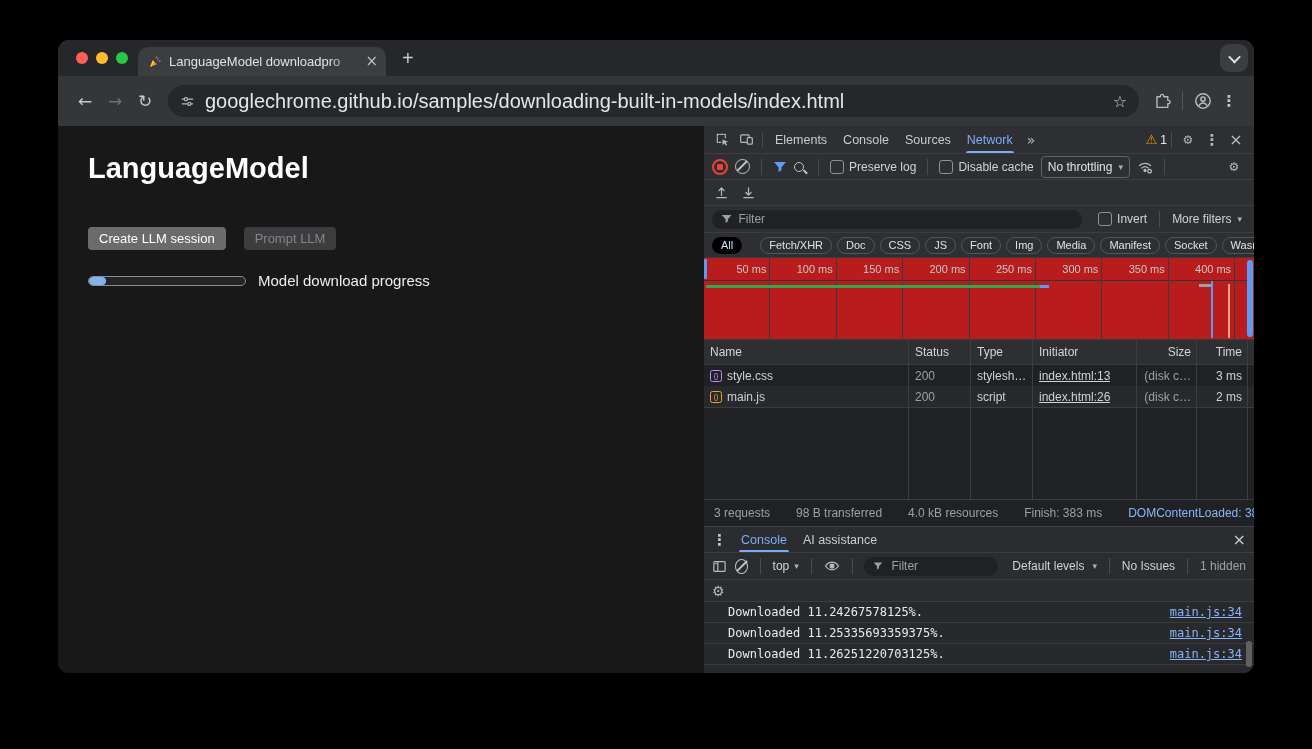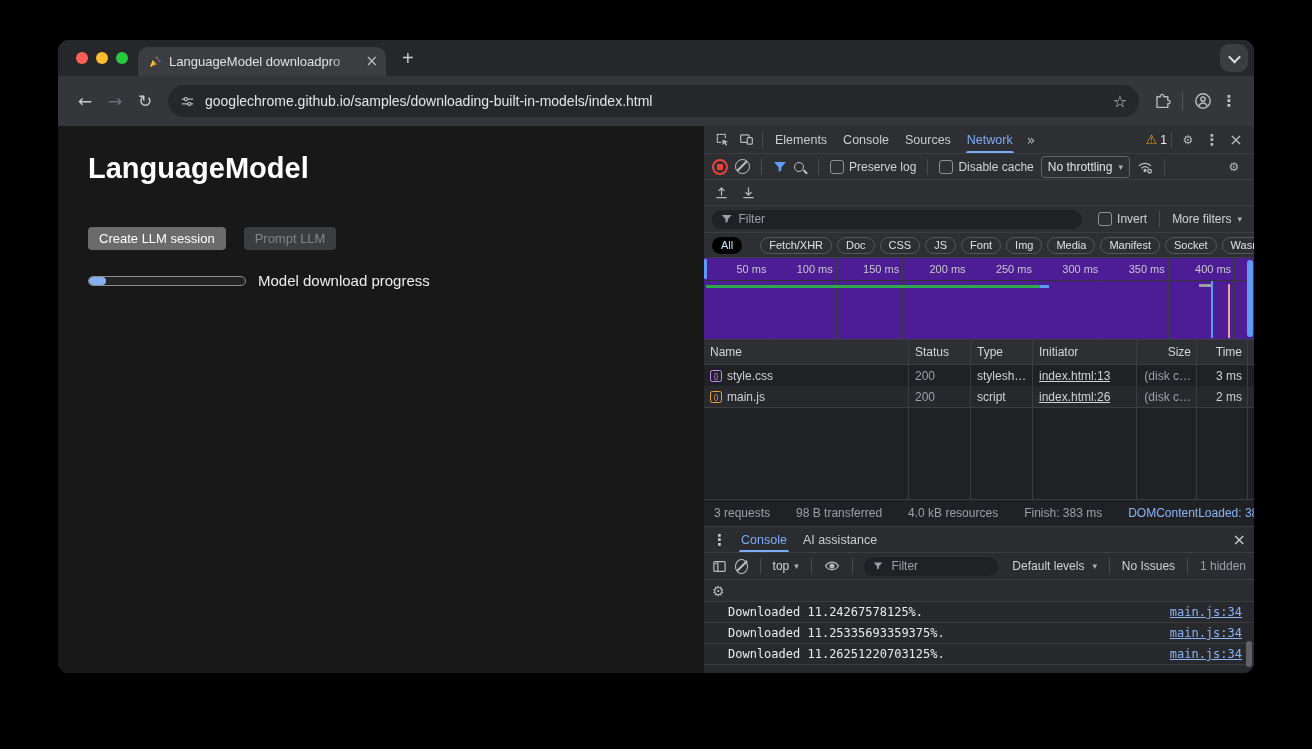--- a/index.html
+++ b/index.html
@@ -21,21 +21,21 @@
   .tabsearch{margin-left:auto;margin-right:6px;width:28px;height:28px;border-radius:9px;background:#3c3d41;
        display:grid;place-items:center;}
   .chev{width:7px;height:7px;border-right:2px solid #dfe1e4;border-bottom:2px solid #dfe1e4;
        transform:rotate(45deg) translate(-1px,-1px);}
   
   .toolbar{flex:0 0 50px;background:#35363a;display:flex;align-items:center;padding:0 12px 0 12px;}
   .nav-ic{width:30px;text-align:center;font-size:17px;color:#c7c8cc;font-family:"DejaVu Sans",sans-serif;}
   .nav-ic.dis{color:#6e7075;}
   .omnibox{height:32px;background:#26272b;border-radius:16px;display:flex;align-items:center;
        padding:0 12px;gap:10px;flex:1;margin:0 10px 0 8px;min-width:0;}
-  .url{font-size:14px;color:#e3e5e8;white-space:nowrap;overflow:hidden;flex:1;}
+  .url{font-size:20px;color:#e3e5e8;white-space:nowrap;overflow:hidden;flex:1;}
   .star{font-size:16px;color:#c7c8cc;font-family:"DejaVu Sans",sans-serif;}
   .tb-sep{width:1px;height:18px;background:#55565a;margin:0 7px;}
   .tb-ic{width:26px;display:grid;place-items:center;color:#c7c8cc;}
   .kebab{font-size:15px;color:#c7c8cc;font-family:"DejaVu Sans",sans-serif;font-weight:bold;}
   
   .content{flex:1;display:flex;min-height:0;}
   .pagearea{flex:1;background:#181818;min-width:0;}
   .pg-title{margin:26px 0 0 30px;font-size:29px;font-weight:700;color:#fff;}
   .pg-buttons{margin:42px 0 0 30px;display:flex;gap:18px;}
   .pg-btn{font-size:13px;padding:4px 11px;border-radius:4px;background:#6b6b6b;color:#fff;border:none;
@@ -80,21 +80,21 @@
   .fpill{height:19px;background:#202124;border-radius:10px;display:flex;align-items:center;gap:6px;
        padding:0 9px;flex:1;max-width:352px;}
   .fpill input{background:transparent;border:none;outline:none;color:#e8eaed;font-size:12px;width:100%;
        font-family:inherit;padding:0;}
   .fpill input::placeholder{color:#9aa0a6;}
   .mfilters{display:flex;align-items:center;gap:6px;color:#d0d2d5;white-space:nowrap;padding-right:4px;}
   .dt-chips{flex:0 0 25px;padding:0 8px;gap:5px;overflow:hidden;}
   .chip{font-size:11px;color:#dfe1e4;border:1px solid #55565a;border-radius:10px;padding:1.5px 8px;white-space:nowrap;}
   .chip.active{background:#000000;color:#c2e7ff;border-color:transparent;}
   
-  .dt-timeline{flex:0 0 81px;border-bottom:1px solid #3c3d40;position:relative;background:#4c1d95;overflow:hidden;}
+  .dt-timeline{flex:0 0 81px;border-bottom:1px solid #3c3d40;position:relative;background:#b91c1c;overflow:hidden;}
   .tl-row{display:flex;position:absolute;left:0;right:0;}
   .tl-labels{top:0;height:22px;border-bottom:1px solid #323337;}
   .tl-grid{top:22px;bottom:0;}
   .tl-cell{flex:0 0 66.4px;width:66.4px;box-sizing:border-box;border-right:1px solid #3a3b3e;
        display:flex;align-items:center;justify-content:flex-end;padding-right:3px;font-size:11px;color:#c7c8cc;}
   .mark{position:absolute;}
   .tl-start{left:0;top:1px;width:3px;height:20px;background:#5c9bf5;border-radius:1px;}
   .tl-green{left:2px;top:27px;width:334px;height:3px;background:#2faa4a;}
   .tl-bluetip{left:336px;top:27px;width:9px;height:3px;background:#5c9bf5;}
   .tl-gray{left:495px;top:26px;width:13px;height:3px;background:#9aa0a6;}

